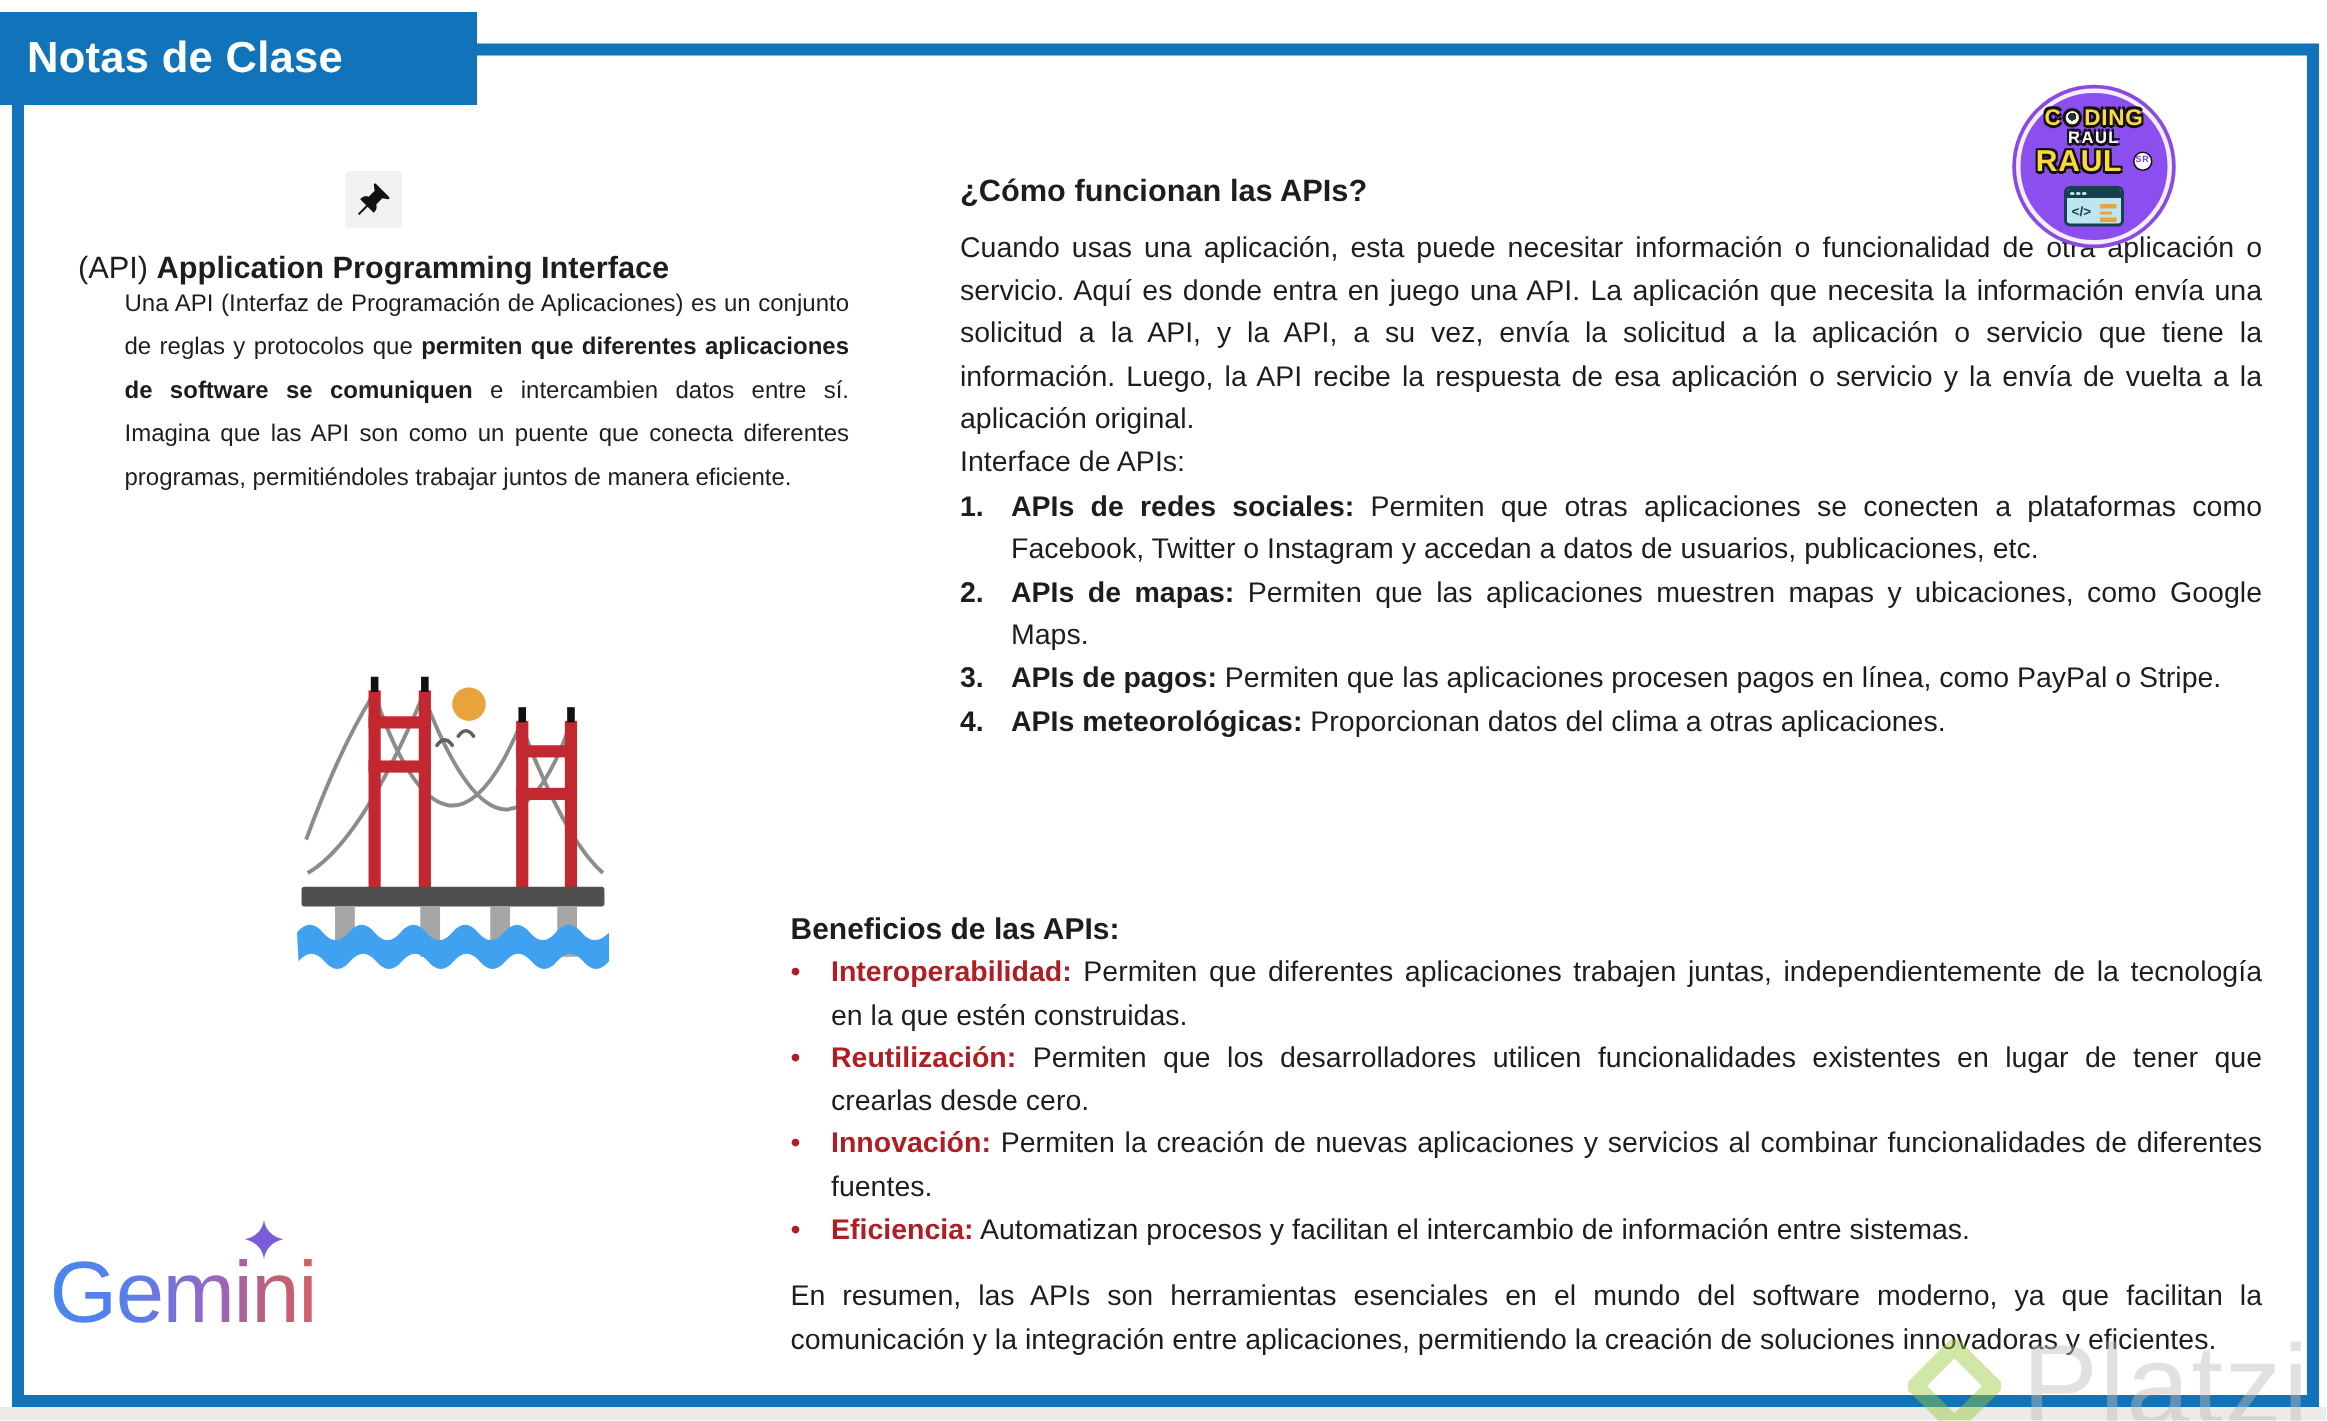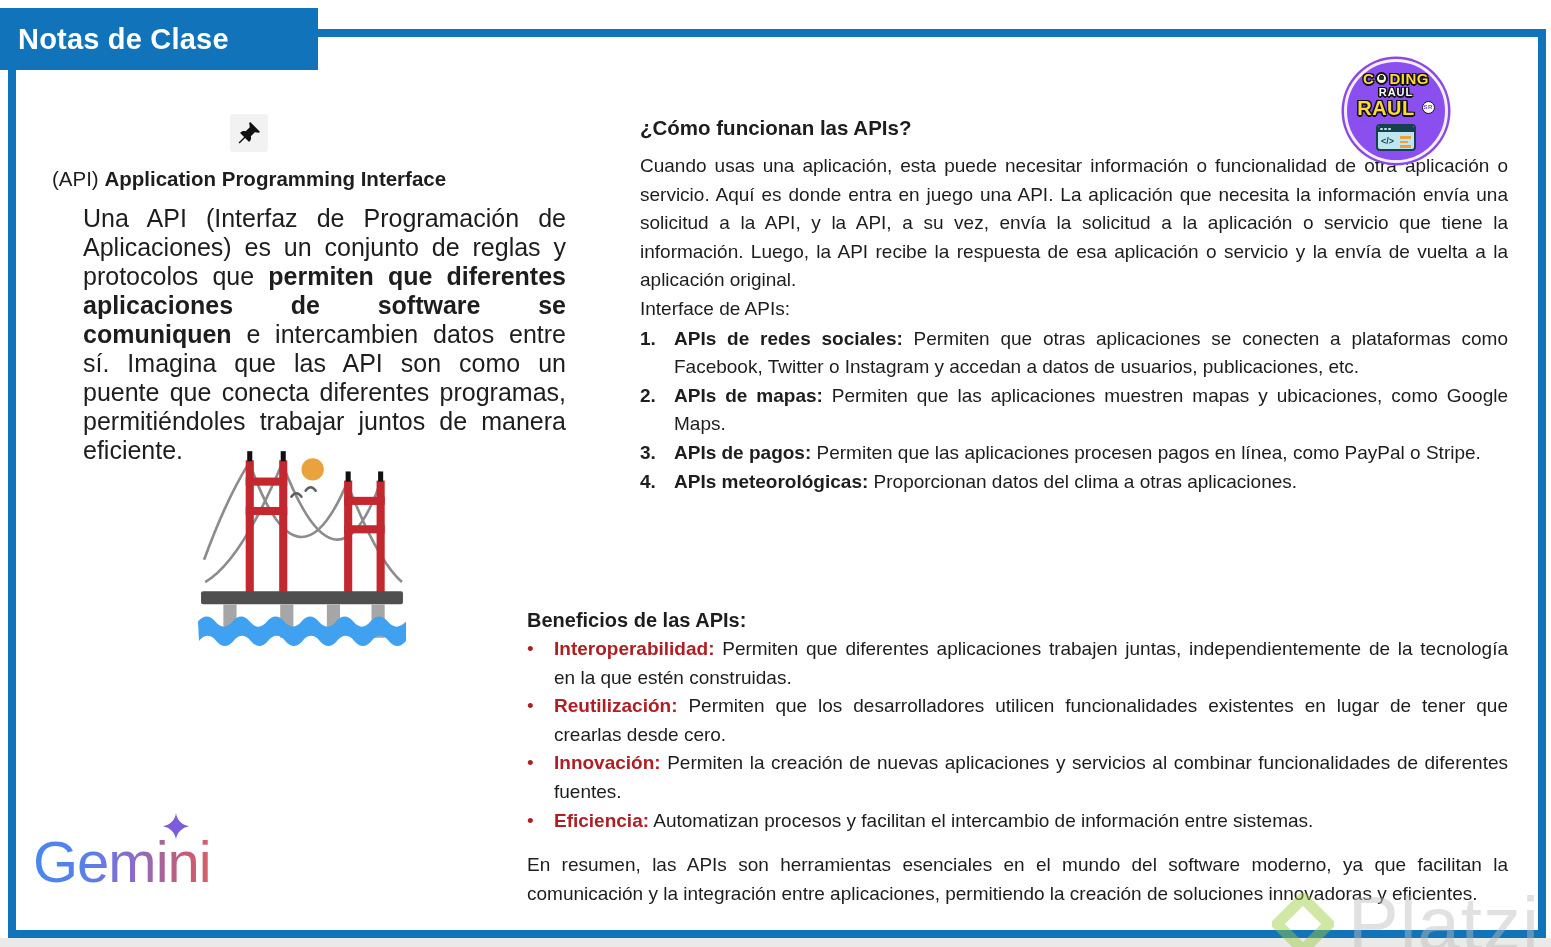--- a/index.html
+++ b/index.html
@@ -19,22 +19,22 @@
   }
   .header-box .title { color:#fff; font-size:29px; font-weight:700; letter-spacing:.2px; }
 
   
   .api-row { position:absolute; left:52px; top:114px; display:flex; align-items:center; gap:15px; z-index:2;flex-direction:column; }
   .pin-chip { width:38px; height:38px; background:#F2F2F2; border-radius:3px; display:flex; align-items:center; justify-content:center; }
   .api-title { font-size:20.5px; }
   .api-title .bold { font-weight:700; }
 
   .intro-p {
-    position:absolute; left:83px; top:204px; width:483px; z-index:2;
-    font-size:25px; line-height:29px; text-align:justify;
+    position:absolute; left:83px; top:188px; width:483px; z-index:2;
+    font-size:16px; line-height:29px; text-align:justify;
   }
   .intro-p .bold { font-weight:700; }
 
   .bridge { position:absolute; left:198px; top:440px; z-index:2; }
 
   .gemini-wrap { position:absolute; left:33px; top:828px; z-index:2; }
   .gemini-word {
     position:relative; font-size:58px; font-weight:500; letter-spacing:-1px;
     background:linear-gradient(90deg,#4788EE 0%,#5A7EE9 32%,#8F69C9 58%,#C25E72 85%,#D4606A 100%);
     -webkit-background-clip:text; background-clip:text; color:transparent;

